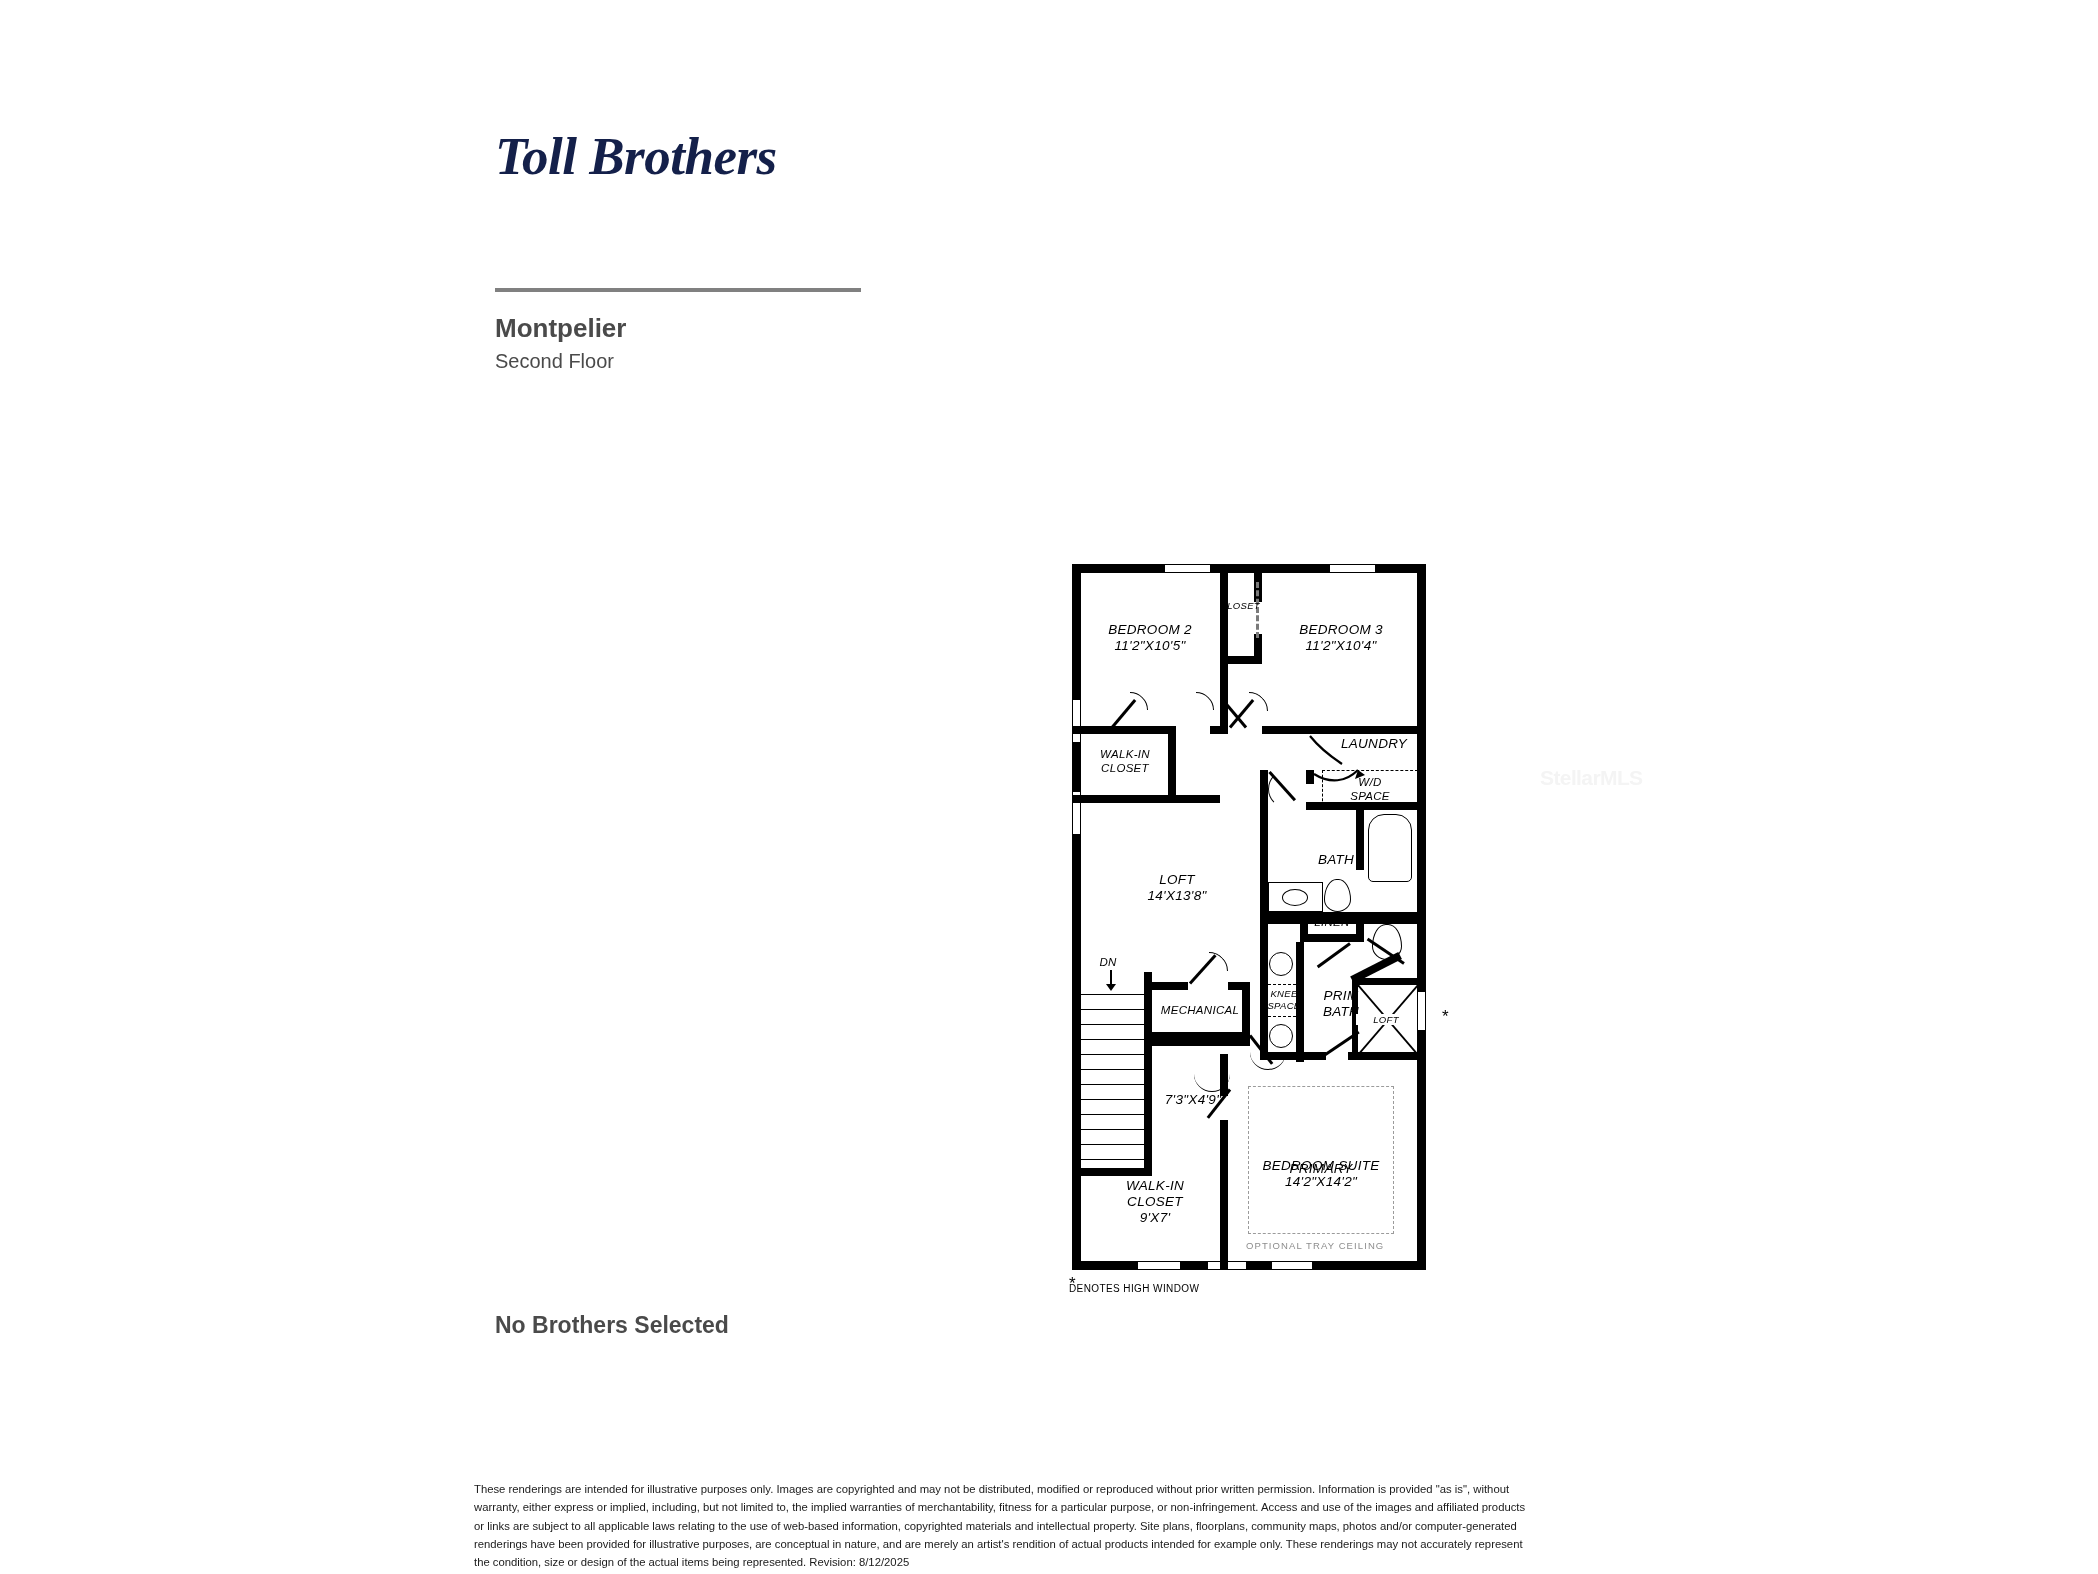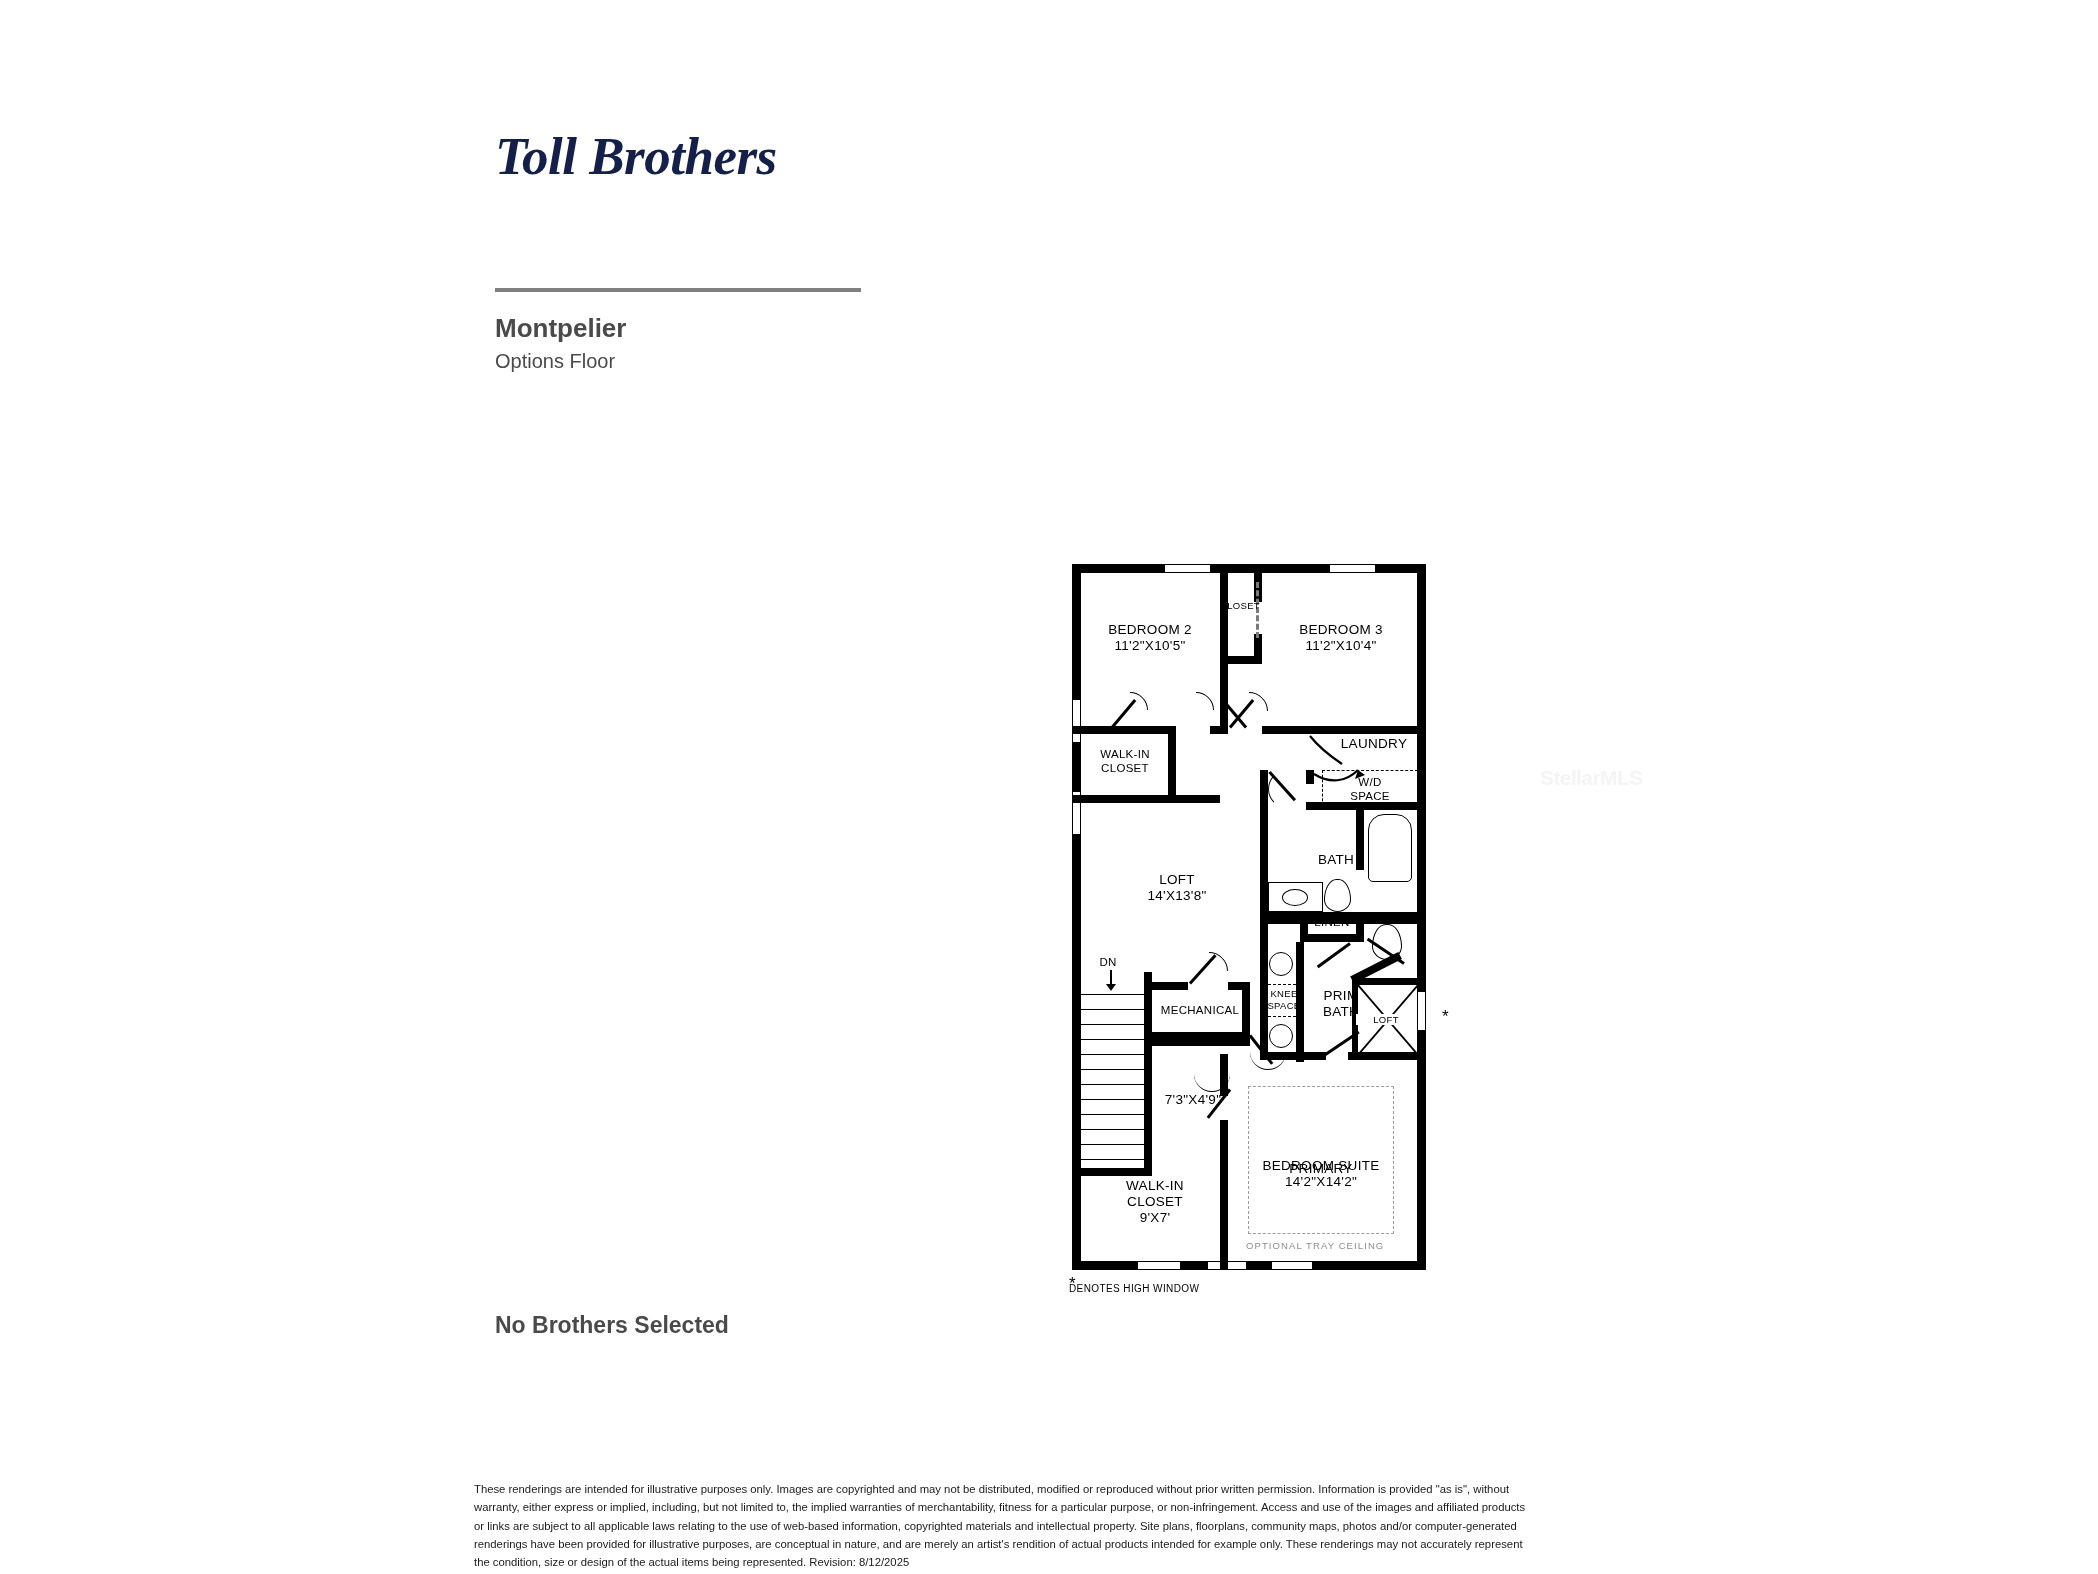--- a/index.html
+++ b/index.html
@@ -96,20 +96,21 @@
   .win-v     { position: absolute; background: #fff; border-left: 1.5px solid #000; border-right: 1.5px solid #000; }
 
   .lbl {
     position: absolute;
     text-align: center;
     color: #000;
     font-family: "Liberation Sans", sans-serif;
     line-height: 1.16;
     white-space: nowrap;
     letter-spacing: 0.3px;
+    font-style: italic;
   }
   .lbl.big   { font-size: 13.5px; }
   .lbl.med   { font-size: 11.5px; }
   .lbl.small { font-size: 9.5px; }
 
   .dashbox {
     position: absolute;
     border: 1.6px dashed #000;
     background: transparent;
   }
@@ -187,21 +188,21 @@
   }
 </style>
 </head>
 <body>
 
 <div id="brand-header">
   <div id="brand-logo">Toll Brothers</div>
 </div>
 <div id="brand-rule"></div>
 <div id="plan-title">Montpelier</div>
-<div id="plan-subtitle">Options Floor</div>
+<div id="plan-subtitle">Second Floor</div>
 
 <div id="floorplan">
 
   <div class="wall" style="left:12px;  top:12px;  width:354px; height:9px;"></div>
   <div class="wall" style="left:12px;  top:709px; width:354px; height:9px;"></div>
   <div class="wall" style="left:12px;  top:12px;  width:9px;   height:706px;"></div>
   <div class="wall" style="left:357px; top:12px;  width:9px;   height:706px;"></div>
 
   <div class="win" style="left:105px; top:12px;  width:45px; height:9px;"></div>
   <div class="win" style="left:270px; top:12px;  width:45px; height:9px;"></div>

